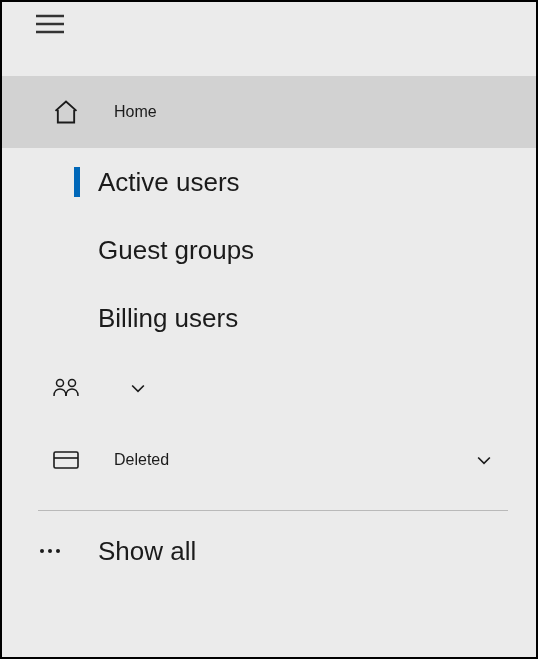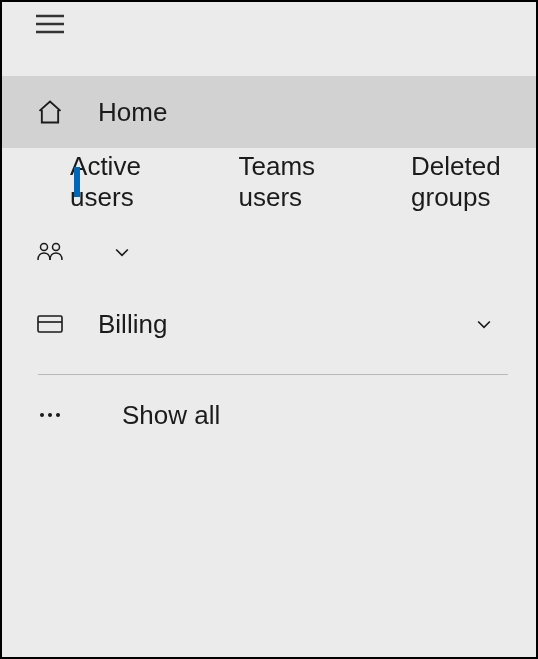--- a/index.html
+++ b/index.html
@@ -19,44 +19,44 @@
     }
     .hamburger {
       padding: 12px 0 4px 34px;
     }
     .hamburger svg { display: block; }
     .spacer-top { height: 38px; }
     .nav-item {
       display: flex;
       align-items: center;
       height: 72px;
-      padding: 0 28px 0 0;
+      padding: 0 28px 0 16px;
       cursor: pointer;
-      font-size: 26px;
+      font-size: 16px;
       color: #1b1b1b;
     }
     .nav-item.selected {
       background: #d2d2d2;
     }
     .icon-slot {
       width: 96px;
       display: flex;
       justify-content: center;
       align-items: center;
     }
     .nav-label { flex: 1; }
     .chevron-slot {
       width: 48px;
       display: flex;
       justify-content: center;
       align-items: center;
     }
     .sub-list {
       display: flex;
-      flex-direction: row;
+      flex-direction: column;
     }
     .sub-item {
       display: flex;
       align-items: center;
       height: 68px;
       font-size: 26px;
       color: #1b1b1b;
       cursor: pointer;
       position: relative;
     }
@@ -80,21 +80,20 @@
       border-top: 1px solid #b9b9b9;
     }
     .show-all-item {
       display: flex;
       align-items: center;
       height: 72px;
       font-size: 26px;
       color: #1b1b1b;
       cursor: pointer;
       margin-top: 4px;
-      gap: 24px;
     }
   </style>
 </head>
 <body>
 
 <div class="panel">
 
   <div class="hamburger">
     <svg width="28" height="20" viewBox="0 0 28 20">
       <line x1="0" y1="2" x2="28" y2="2" stroke="#333" stroke-width="2.5"></line>
@@ -118,25 +117,25 @@
 
   <div class="sub-list">
     <div class="sub-item">
       <span class="sub-indent">
           <span class="active-bar"></span>
         </span>
       <span>Active users</span>
     </div>
     <div class="sub-item">
       <span class="sub-indent"></span>
-      <span>Teams users</span>
+      <span>Guest groups</span>
     </div>
     <div class="sub-item">
       <span class="sub-indent"></span>
-      <span>Deleted groups</span>
+      <span>Billing users</span>
     </div>
   </div>
 
   <div class="nav-item">
     <span class="icon-slot">
       <svg width="30" height="24" viewBox="0 0 30 24" fill="none" stroke="#1b1b1b" stroke-width="1.5">
         <circle cx="9" cy="7" r="3.5"></circle>
         <circle cx="21" cy="7" r="3.5"></circle>
         <path d="M3 20 C3 15 6 13 9 13 C12 13 15 15 15 20"></path>
         <path d="M15 20 C15 15 18 13 21 13 C24 13 27 15 27 20"></path>
@@ -149,21 +148,21 @@
     </span>
   </div>
 
   <div class="nav-item">
     <span class="icon-slot">
       <svg width="28" height="22" viewBox="0 0 28 22" fill="none" stroke="#1b1b1b" stroke-width="1.6">
         <rect x="2" y="3" width="24" height="16" rx="1.5"></rect>
         <line x1="2" y1="9" x2="26" y2="9"></line>
       </svg>
     </span>
-    <span class="nav-label">Billing</span>
+    <span class="nav-label">Deleted</span>
     <span class="chevron-slot">
       <svg width="20" height="20" viewBox="0 0 24 24" fill="none" stroke="#1b1b1b" stroke-width="2">
         <polyline points="5 9 12 16 19 9"></polyline>
       </svg>
     </span>
   </div>
 
   <hr class="divider">
 
   <div class="show-all-item">

